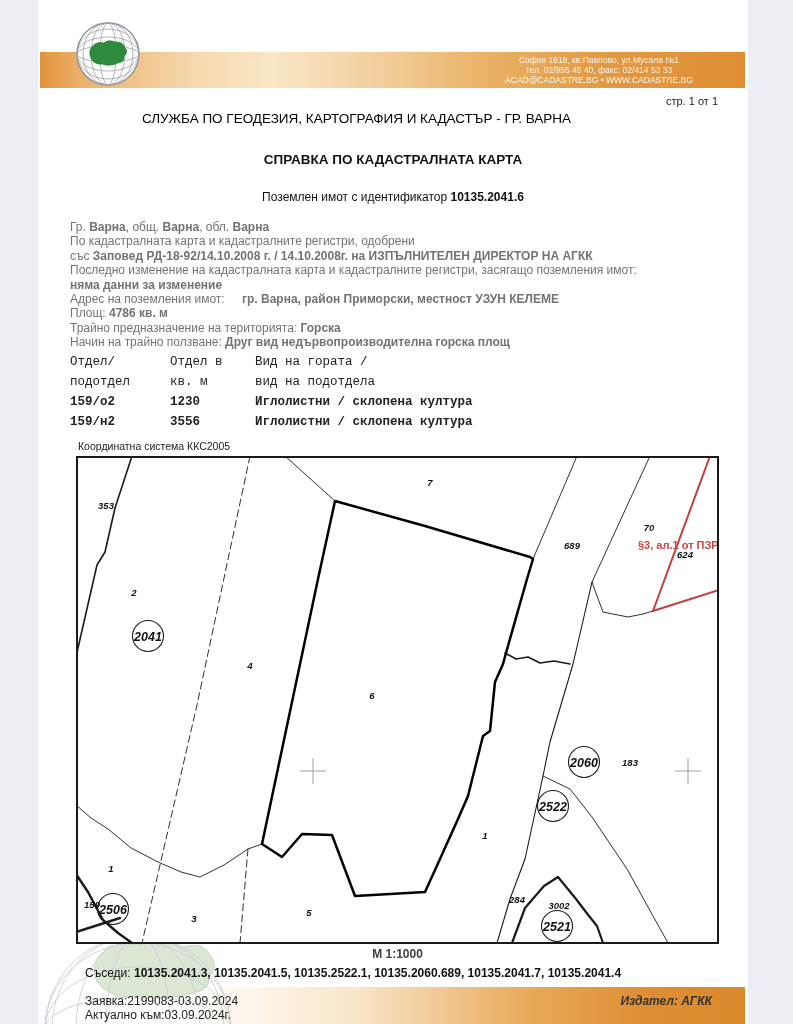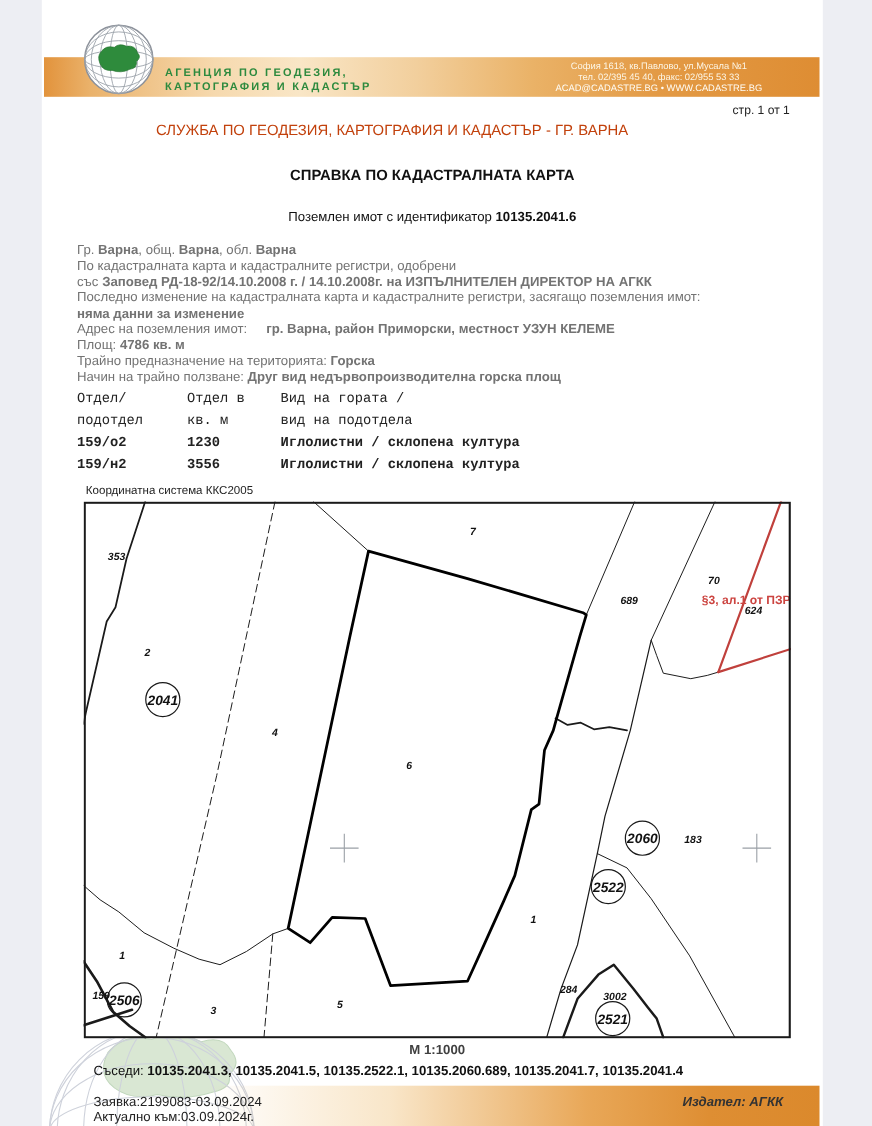--- a/index.html
+++ b/index.html
@@ -7,21 +7,21 @@
   .page{position:absolute;left:38px;top:0;width:710px;height:1024px;background:#ffffff;overflow:hidden;}
   .abs{position:absolute;}
   
   .banner{left:2px;top:52px;width:705px;height:36px;
     background:linear-gradient(90deg,#e2933c 0%,#eab26b 6%,#f6d9ae 22%,#f9e6c6 33%,#f2cf9d 48%,#eab267 63%,#e39a45 79%,#de8d33 100%);}
   .logo{left:36px;top:21px;width:68px;height:68px;z-index:3;}
   .agency-name{left:112px;top:60px;z-index:3;color:#2d8a3e;font-weight:bold;font-size:10px;letter-spacing:2px;line-height:13px;white-space:nowrap;}
   .banner-address{left:430px;top:56px;width:262px;z-index:3;text-align:center;color:#fdf6e6;font-size:8.5px;line-height:9.8px;}
   .banner-address .www{color:#fffdf6;}
   .page-indicator{top:95px;right:30px;font-size:11px;color:#222;}
-  .office-title{left:0;top:111px;width:637px;text-align:center;font-size:13.5px;color:#c2410c;}
+  .office-title{left:0;top:111px;width:637px;text-align:center;font-size:13.5px;color:#000000;}
   .doc-title{left:0;top:152px;width:710px;text-align:center;font-size:13.5px;font-weight:bold;color:#111;}
   .id-line{left:0;top:190px;width:710px;text-align:center;font-size:12px;color:#111;}
   .body-text{left:32px;top:220px;width:660px;font-size:12px;line-height:14.4px;color:#737373;}
   .forest-table{left:32px;top:355px;border-collapse:collapse;font-family:"Liberation Mono","DejaVu Sans Mono",monospace;font-size:12.5px;color:#222;}
   .forest-table td{padding:0 0 6px 0;vertical-align:top;white-space:pre;}
   .forest-table td:nth-child(1){width:100px;}
   .forest-table td:nth-child(2){width:85px;}
   .coord-system{left:40px;top:440px;font-size:10.5px;color:#222;}
   .map-wrap{left:38px;top:456px;width:643px;height:488px;z-index:2;}
   .scale-label{left:38px;top:947px;width:643px;text-align:center;font-weight:bold;font-size:12px;color:#404040;z-index:3;}
@@ -50,28 +50,24 @@
       <circle cx="34" cy="33" r="31" fill="#ffffff" stroke="#8d929b" stroke-width="1.4"></circle>
       <ellipse cx="34" cy="33" rx="8" ry="31" fill="none" stroke="#9aa0a8" stroke-width="0.8"></ellipse>
       <ellipse cx="34" cy="33" rx="17" ry="31" fill="none" stroke="#9aa0a8" stroke-width="0.8"></ellipse>
       <ellipse cx="34" cy="33" rx="25" ry="31" fill="none" stroke="#9aa0a8" stroke-width="0.8"></ellipse>
       <ellipse cx="34" cy="33" rx="31" ry="8" fill="none" stroke="#9aa0a8" stroke-width="0.8"></ellipse>
       <ellipse cx="34" cy="33" rx="31" ry="17" fill="none" stroke="#9aa0a8" stroke-width="0.8"></ellipse>
       <ellipse cx="34" cy="33" rx="31" ry="25" fill="none" stroke="#9aa0a8" stroke-width="0.8"></ellipse>
       <path d="M18,26 Q22,20 30,22 Q34,18 41,21 Q49,20 51,27 Q55,31 50,35 Q51,41 44,42 Q36,46 28,43 Q20,44 17,37 Q14,30 18,26 Z" fill="#2e8b3c" stroke="#25732f" stroke-width="0.6"></path>
     </svg>
 
-    <div class="abs agency-name">
-      <div>АГЕНЦИЯ ПО ГЕОДЕЗИЯ,</div>
-      <div>КАРТОГРАФИЯ И КАДАСТЪР</div>
-    </div>
 
     <div class="abs banner-address">
       <div>София 1618, кв.Павлово, ул.Мусала №1</div>
-      <div>тел. 02/395 45 40, факс: 02/955 53 33</div>
+      <div>тел. 02/955 45 40, факс: 02/414 53 33</div>
       <div class="www">ACAD@CADASTRE.BG • WWW.CADASTRE.BG</div>
     </div>
 
     <div class="abs page-indicator">стр. 1 от 1</div>
     <div class="abs office-title">СЛУЖБА ПО ГЕОДЕЗИЯ, КАРТОГРАФИЯ И КАДАСТЪР - ГР. ВАРНА</div>
     <div class="abs doc-title">СПРАВКА ПО КАДАСТРАЛНАТА КАРТА</div>
     <div class="abs id-line"><span>Поземлен имот с  идентификатор </span><span style="font-weight: bold;">10135.2041.6</span></div>
 
     <div class="abs body-text" id="body-lines">
         <div><span>Гр. </span><span style="font-weight: bold;">Варна</span><span>, общ. </span><span style="font-weight: bold;">Варна</span><span>, обл. </span><span style="font-weight: bold;">Варна</span></div>

